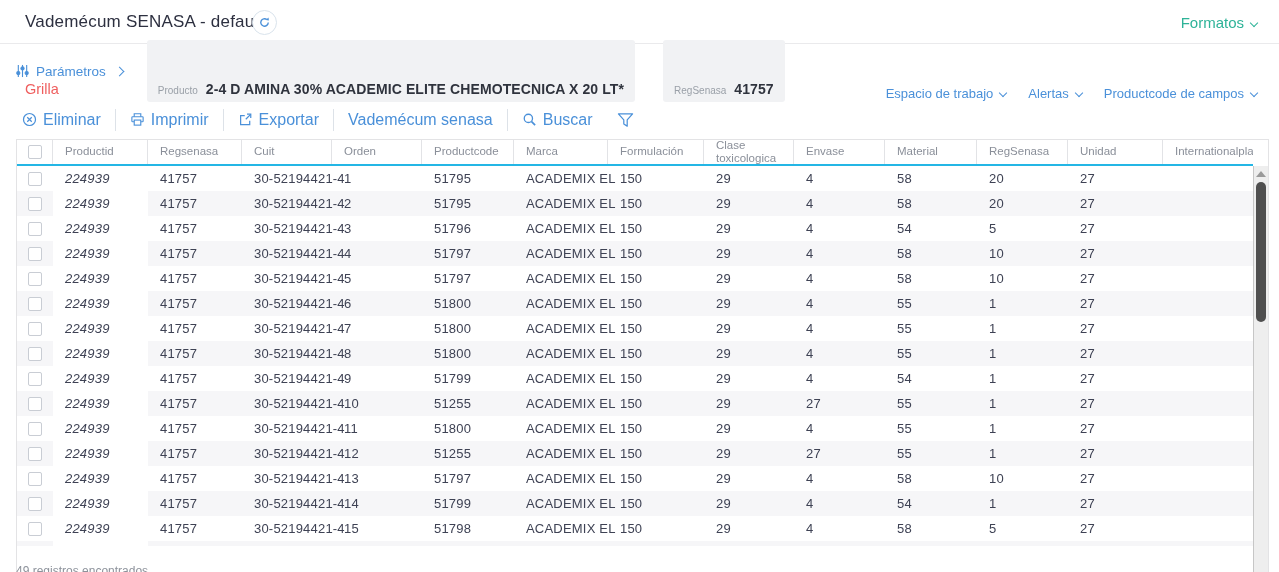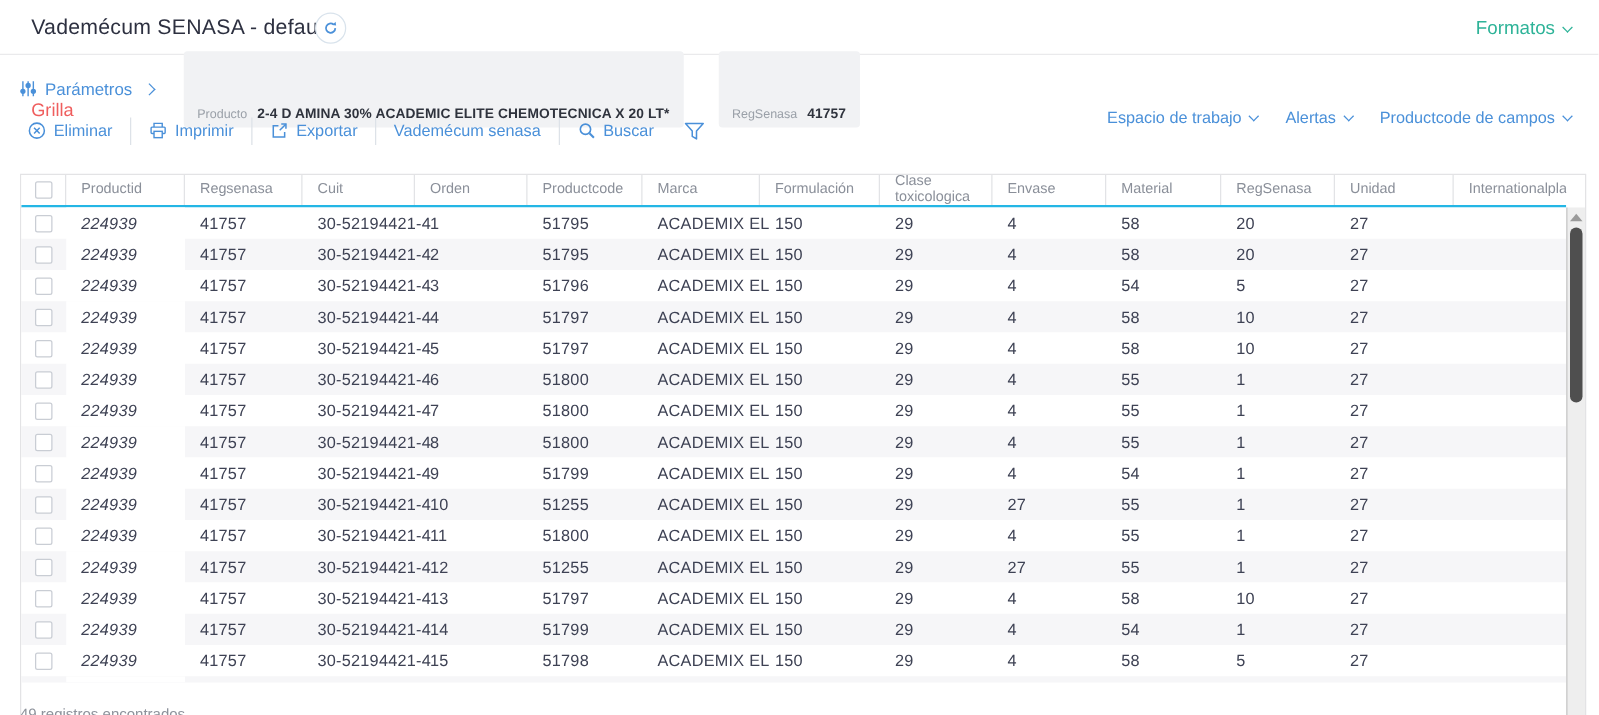--- a/index.html
+++ b/index.html
@@ -17,28 +17,28 @@
   .chev { display:inline-block; width:6px; height:6px; border-right:1.6px solid currentColor; border-bottom:1.6px solid currentColor;
     transform:rotate(45deg); margin-left:7px; vertical-align:2px; }
   
   .params-row { position:absolute; top:59px; left:16px; display:flex; align-items:center; height:24px; }
   .params-link { display:flex; align-items:center; color:#4a90d9; font-size:13.5px; cursor:pointer; }
   .params-link .lbl { margin-left:7px; }
   .crumb-angle { display:inline-block; width:7px; height:7px; border-top:1.5px solid #4a90d9; border-right:1.5px solid #4a90d9;
     transform:rotate(45deg); margin-left:10px; }
   .chip { display:flex; align-items:baseline; gap:8px; background:#f1f2f4; border-radius:3px; padding:5px 11px; cursor:pointer; }
   .chip .chip-label { font-size:10px; color:#9aa0a8;margin-top:40px; }
-  .chip .chip-value { font-size:11px; font-weight:bold; color:#2f333d; letter-spacing:.1px; }
+  .chip .chip-value { font-size:14px; font-weight:bold; color:#2f333d; letter-spacing:.1px; }
   .chip1 { margin-left:24px; }
   .chip2 { margin-left:28px; }
   .grilla { position:absolute; top:81px; left:25px; color:#ef5e5e; font-size:14.5px; font-weight:500; }
   .workspace-links { position:absolute; top:86px; right:22px; display:flex; gap:22px; color:#4a90d9; font-size:13px; }
   .ws-link { cursor:pointer; }
   
-  .toolbar { position:absolute; top:92px; left:16px; display:flex; align-items:center; height:25px; color:#4a90d9; font-size:13px; }
+  .toolbar { position:absolute; top:107px; left:16px; display:flex; align-items:center; height:25px; color:#4a90d9; font-size:16px; }
   .tb-item { display:flex; align-items:center; gap:6px; padding:0 14px; cursor:pointer; white-space:nowrap; }
   .tb-item:first-child { padding-left:6px; }
   .tb-sep { width:1px; height:22px; background:#dde2e8; }
   .tb-icon { display:flex; }
   .funnel { padding:0 4px 0 10px; cursor:pointer; display:flex; }
   
   .grid { position:absolute; left:16px; top:139px; width:1253px; height:472px; border:1px solid #e3e3e5; background:#fff; }
   .grid-inner { position:absolute; left:0; top:0; right:15px; bottom:14px; overflow:hidden; }
   .hrow { display:flex; height:26px; border-bottom:2px solid #24b6e5; background:#fff; }
   .hcell { display:flex; align-items:center; padding-left:12px; font-size:11.5px; color:#8a8f99; border-right:1px solid #e2e3e6;

